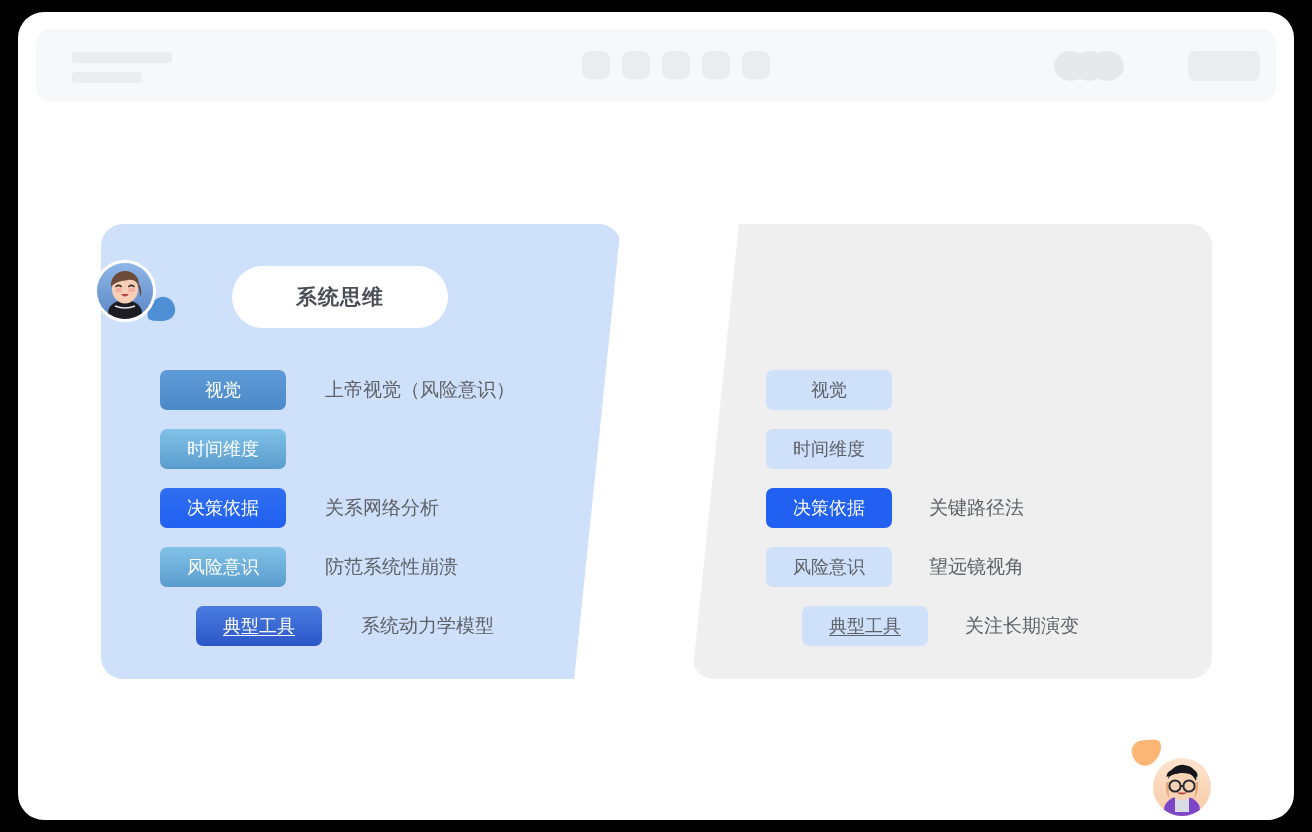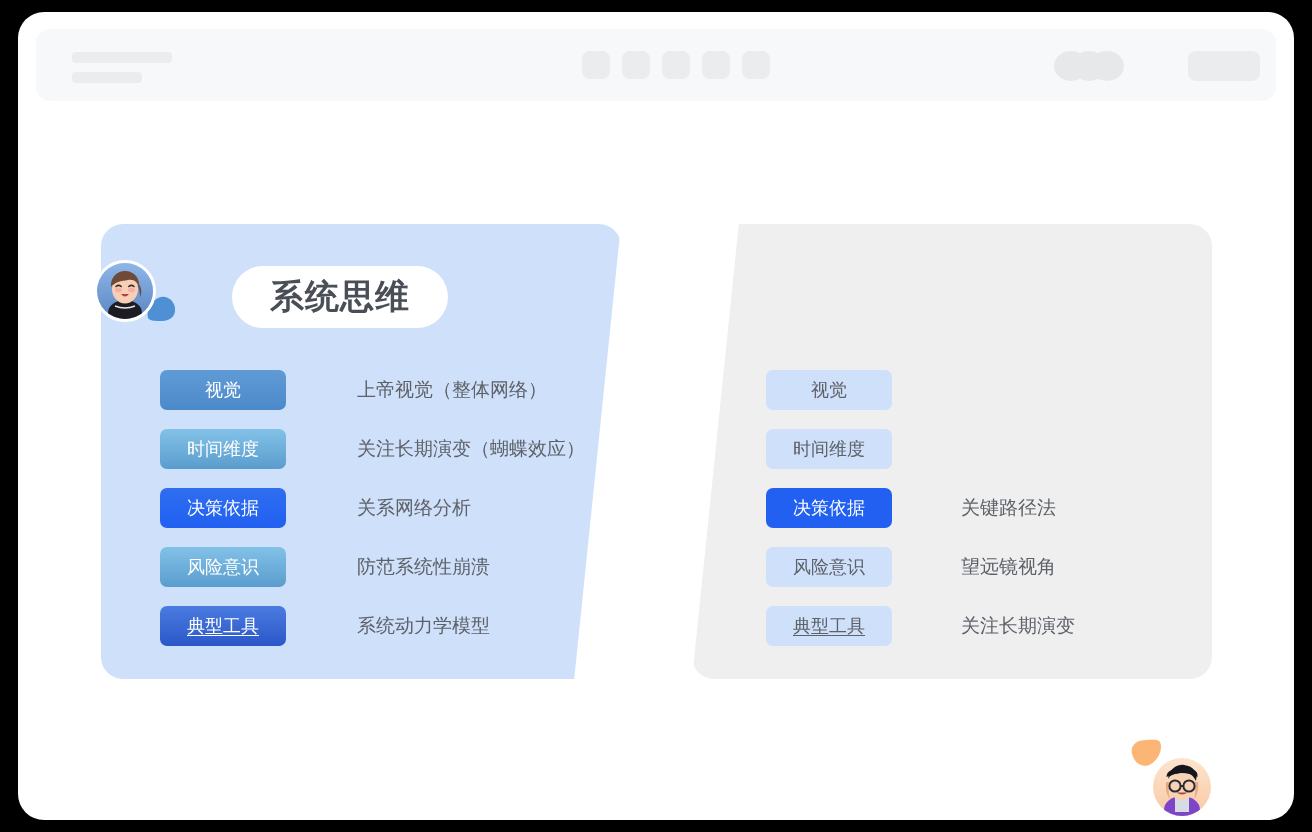--- a/index.html
+++ b/index.html
@@ -80,33 +80,32 @@
   }
 
   
   .panel-title-pill {
     position: absolute;
     top: 42px;
     width: 216px; height: 62px;
     background: #ffffff;
     border-radius: 31px;
     display: flex; align-items: center; justify-content: center;
-    font-size: 34px; font-weight: bold; color: #4a4f57;
+    font-size: 21px; font-weight: bold; color: #4a4f57;
     letter-spacing: 1px;
   }
   #panel-left .panel-title-pill { left: 131px; }
   #panel-right .panel-title-pill { left: 166px; }
 
   
   .rows { position: absolute; top: 136px; width: 100%; }
   .row {
     display: flex;
     align-items: center;
     height: 59px;
-    gap: 32px;
   }
   #panel-left .row { padding-left: 59px; }
   #panel-right .row { padding-left: 74px; }
 
   .tag {
     width: 126px; height: 40px;
     border-radius: 7px;
     display: flex; align-items: center; justify-content: center;
     font-size: 18px;
     flex: 0 0 auto;
@@ -121,21 +120,21 @@
 
   
   .tag.steel      { background: linear-gradient(180deg,#5f9bd6 0%,#4c89c9 100%); color:#ffffff; }
   .tag.sky        { background: linear-gradient(180deg,#82c2e8 0%,#5a9ccd 100%); color:#ffffff; }
   .tag.royal      { background: linear-gradient(180deg,#2f6ef0 0%,#2160f0 100%); color:#ffffff; }
   .tag.indigo     { background: linear-gradient(180deg,#4a7ce0 0%,#2b56c8 100%); color:#ffffff; }
   
   .tag.pale       { background: #cfe0fa; color:#5d6168; }
   .tag.solid-blue { background: #2160f0; color:#ffffff; }
 
-  .tag.underline { text-decoration: underline; text-underline-offset: 3px; }
+  .tag.underline { text-decoration: underline; text-underline-offset: 3px; margin-left: 36px; }
 
   
   #vs-badge {
     position: absolute;
     left: 575px; top: 376px;
     width: 154px; height: 154px;
     border-radius: 50%;
     background: linear-gradient(180deg,#5e8ef0 0%,#7ba5f4 38%, #bcd4fb 75%, #e4eefe 100%);
     border: 5px solid #ffffff;
     display: flex; align-items: center; justify-content: center;
@@ -190,26 +189,25 @@
   </div>
 
   <div id="comparison-stage">
 
     <div class="panel" id="panel-left">
       <div class="panel-title-pill">系统思维</div>
       <div class="rows">
 
         <div class="row">
           <div class="tag steel">视觉</div>
-          <div class="row-text">上帝视觉（整体网络）</div>
+          <div class="row-text">上帝视觉（风险意识）</div>
         </div>
 
         <div class="row">
           <div class="tag sky">时间维度</div>
-          <div class="row-text">关注长期演变（蝴蝶效应）</div>
         </div>
 
         <div class="row">
           <div class="tag royal">决策依据</div>
           <div class="row-text">关系网络分析</div>
         </div>
 
         <div class="row">
           <div class="tag sky">风险意识</div>
           <div class="row-text">防范系统性崩溃</div>

